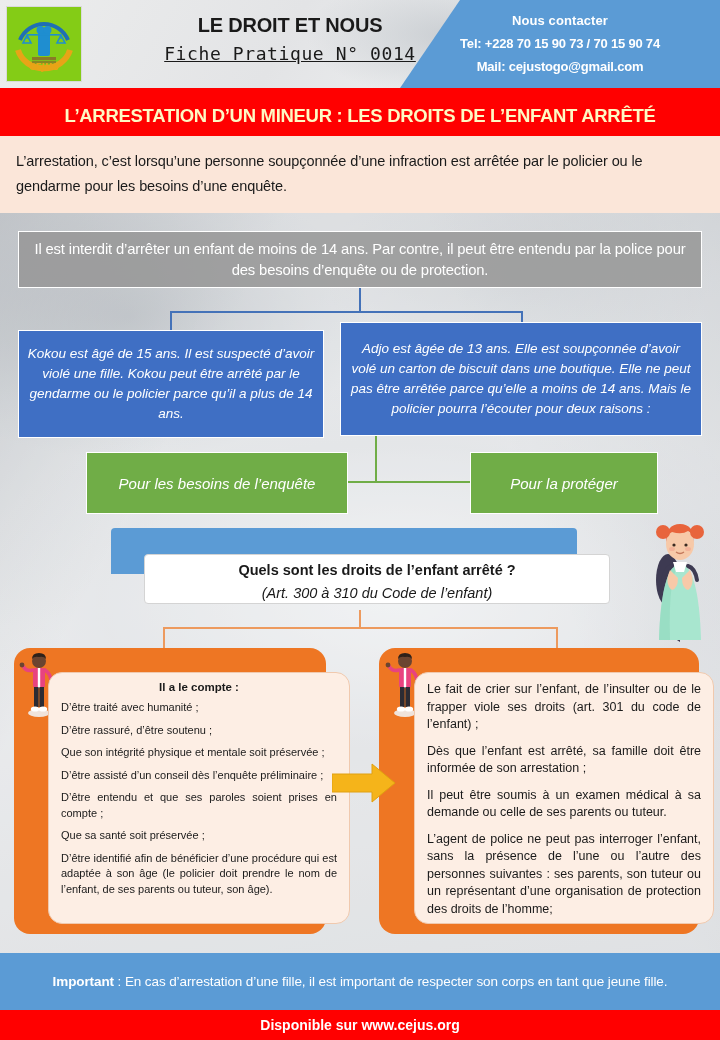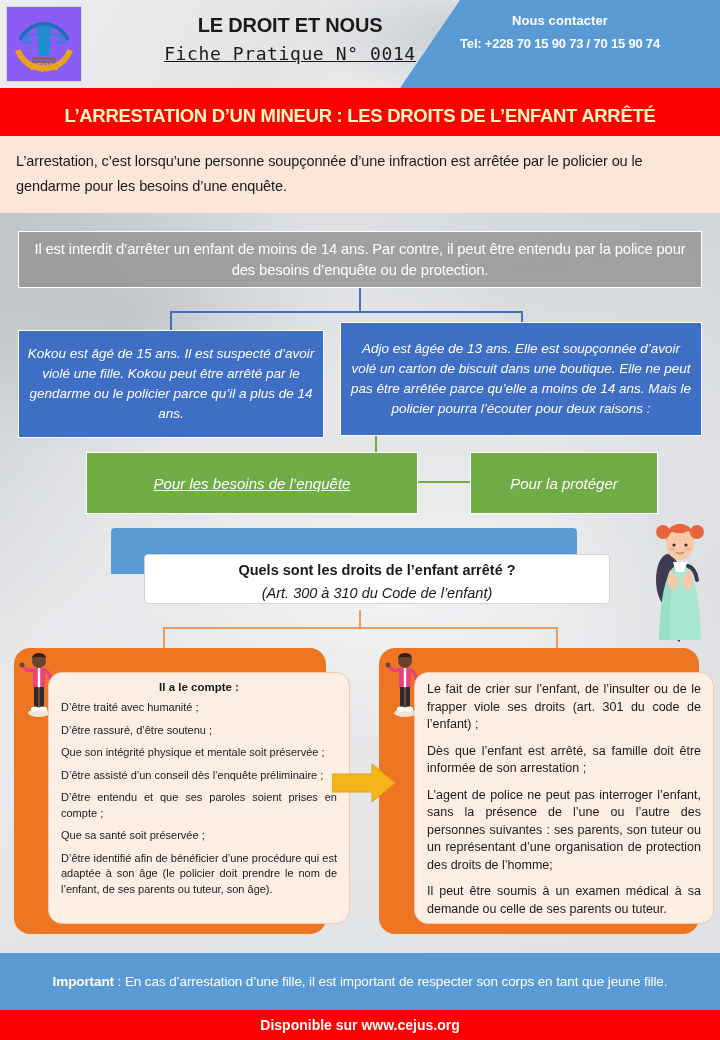--- a/index.html
+++ b/index.html
@@ -44,21 +44,21 @@
     overflow: hidden;
   }
   .header-bg {
     position: absolute; inset: 0;
     background:
       radial-gradient(ellipse 200px 90px at 62% 40%, rgba(190,195,200,0.7) 0%, rgba(255,255,255,0) 70%),
       linear-gradient(120deg, #eceded 0%, #e3e4e6 40%, #eef0f1 70%, #e2e4e6 100%);
   }
   .logo-box {
     position: absolute; left: 6px; top: 6px; width: 76px; height: 76px;
-    background: #8b5cf6;
+    background: #84cc16;
     border: 1px solid #dadada;
     display: flex; align-items: center; justify-content: center;
   }
   .logo-svg { display: block; }
   .title-wrap {
     position: absolute; left: 120px; top: 14px; width: 340px;
     text-align: center;
   }
   .title-main {
     font-family: "Liberation Sans", sans-serif;
@@ -147,21 +147,21 @@
     position: absolute;
     background: #70ad47;
     border: 1px solid #ffffff;
     color: #ffffff;
     font-style: italic;
     font-size: 15px;
     display: flex; align-items: center; justify-content: center;
     text-align: center;
     padding: 4px 8px;
   }
-  .green-box-left { left: 86px; top: 452px; width: 332px; height: 62px; text-decoration: underline; }
+  .green-box-left { left: 86px; top: 452px; width: 262px; height: 62px; }
   .green-box-right { left: 470px; top: 452px; width: 188px; height: 62px; justify-content: center; }
 
   
   .q-blue-bar {
     position: absolute; left: 111px; top: 528px; width: 466px; height: 46px;
     background: #5b9bd5;
     border-radius: 4px 4px 0 0;
   }
   .q-white-card {
     position: absolute; left: 144px; top: 554px; width: 466px; height: 50px;
@@ -268,20 +268,21 @@
     </div>
 
     <div class="title-wrap">
       <div class="title-main">LE DROIT ET NOUS</div>
       <div class="title-sub">Fiche Pratique N° 0014</div>
     </div>
 
     <div class="contact-panel">
       <div class="contact-line first">Nous contacter</div>
       <div class="contact-line">Tel: +228 70 15 90 73 / 70 15 90 74</div>
+      <div class="contact-line">Mail: cejustogo@gmail.com</div>
     </div>
   </div>
 
   <div class="red-banner">
     <div class="red-banner-text">L’ARRESTATION D’UN MINEUR : LES DROITS DE L’ENFANT ARRÊTÉ</div>
   </div>
 
   <div class="intro">
     <div class="intro-text">L’arrestation, c’est lorsqu’une personne soupçonnée d’une infraction est arrêtée par le policier ou le gendarme pour les besoins d’une enquête.</div>
   </div>
@@ -386,22 +387,22 @@
     <div class="rights-item">Que son intégrité physique et mentale soit préservée ;</div>
     <div class="rights-item">D’être assisté d’un conseil dès l’enquête préliminaire ;</div>
     <div class="rights-item">D’être entendu et que ses paroles soient prises en compte ;</div>
     <div class="rights-item">Que sa santé soit préservée ;</div>
     <div class="rights-item">D’être identifié afin de bénéficier d’une procédure qui est adaptée à son âge (le policier doit prendre le nom de l’enfant, de ses parents ou tuteur, son âge).</div>
   </div>
 
   <div class="cream-card cream-right">
     <div class="duties-item">Le fait de crier sur l’enfant, de l’insulter ou de le frapper viole ses droits (art. 301 du code de l’enfant) ;</div>
     <div class="duties-item">Dès que l’enfant est arrêté, sa famille doit être informée de son arrestation ;</div>
+    <div class="duties-item">Il peut être soumis à un examen médical à sa demande ou celle de ses parents ou tuteur.</div>
     <div class="duties-item">L’agent de police ne peut pas interroger l’enfant, sans la présence de l’une ou l’autre des personnes suivantes : ses parents, son tuteur ou un représentant d’une organisation de protection des droits de l’homme;</div>
-    <div class="duties-item">Il peut être soumis à un examen médical à sa demande ou celle de ses parents ou tuteur.</div>
   </div>
 
   <svg class="yellow-arrow" viewBox="0 0 64 42">
     <path d="M0 12 L40 12 L40 2 L63 21 L40 40 L40 30 L0 30 Z" fill="#f5b41a" stroke="#e0a010" stroke-width="1"></path>
   </svg>
 
   <div class="important-bar">
     <div class="important-text"><b>Important</b><span> : En cas d’arrestation d’une fille, il est important de respecter son corps en tant que jeune fille.</span></div>
   </div>
 

